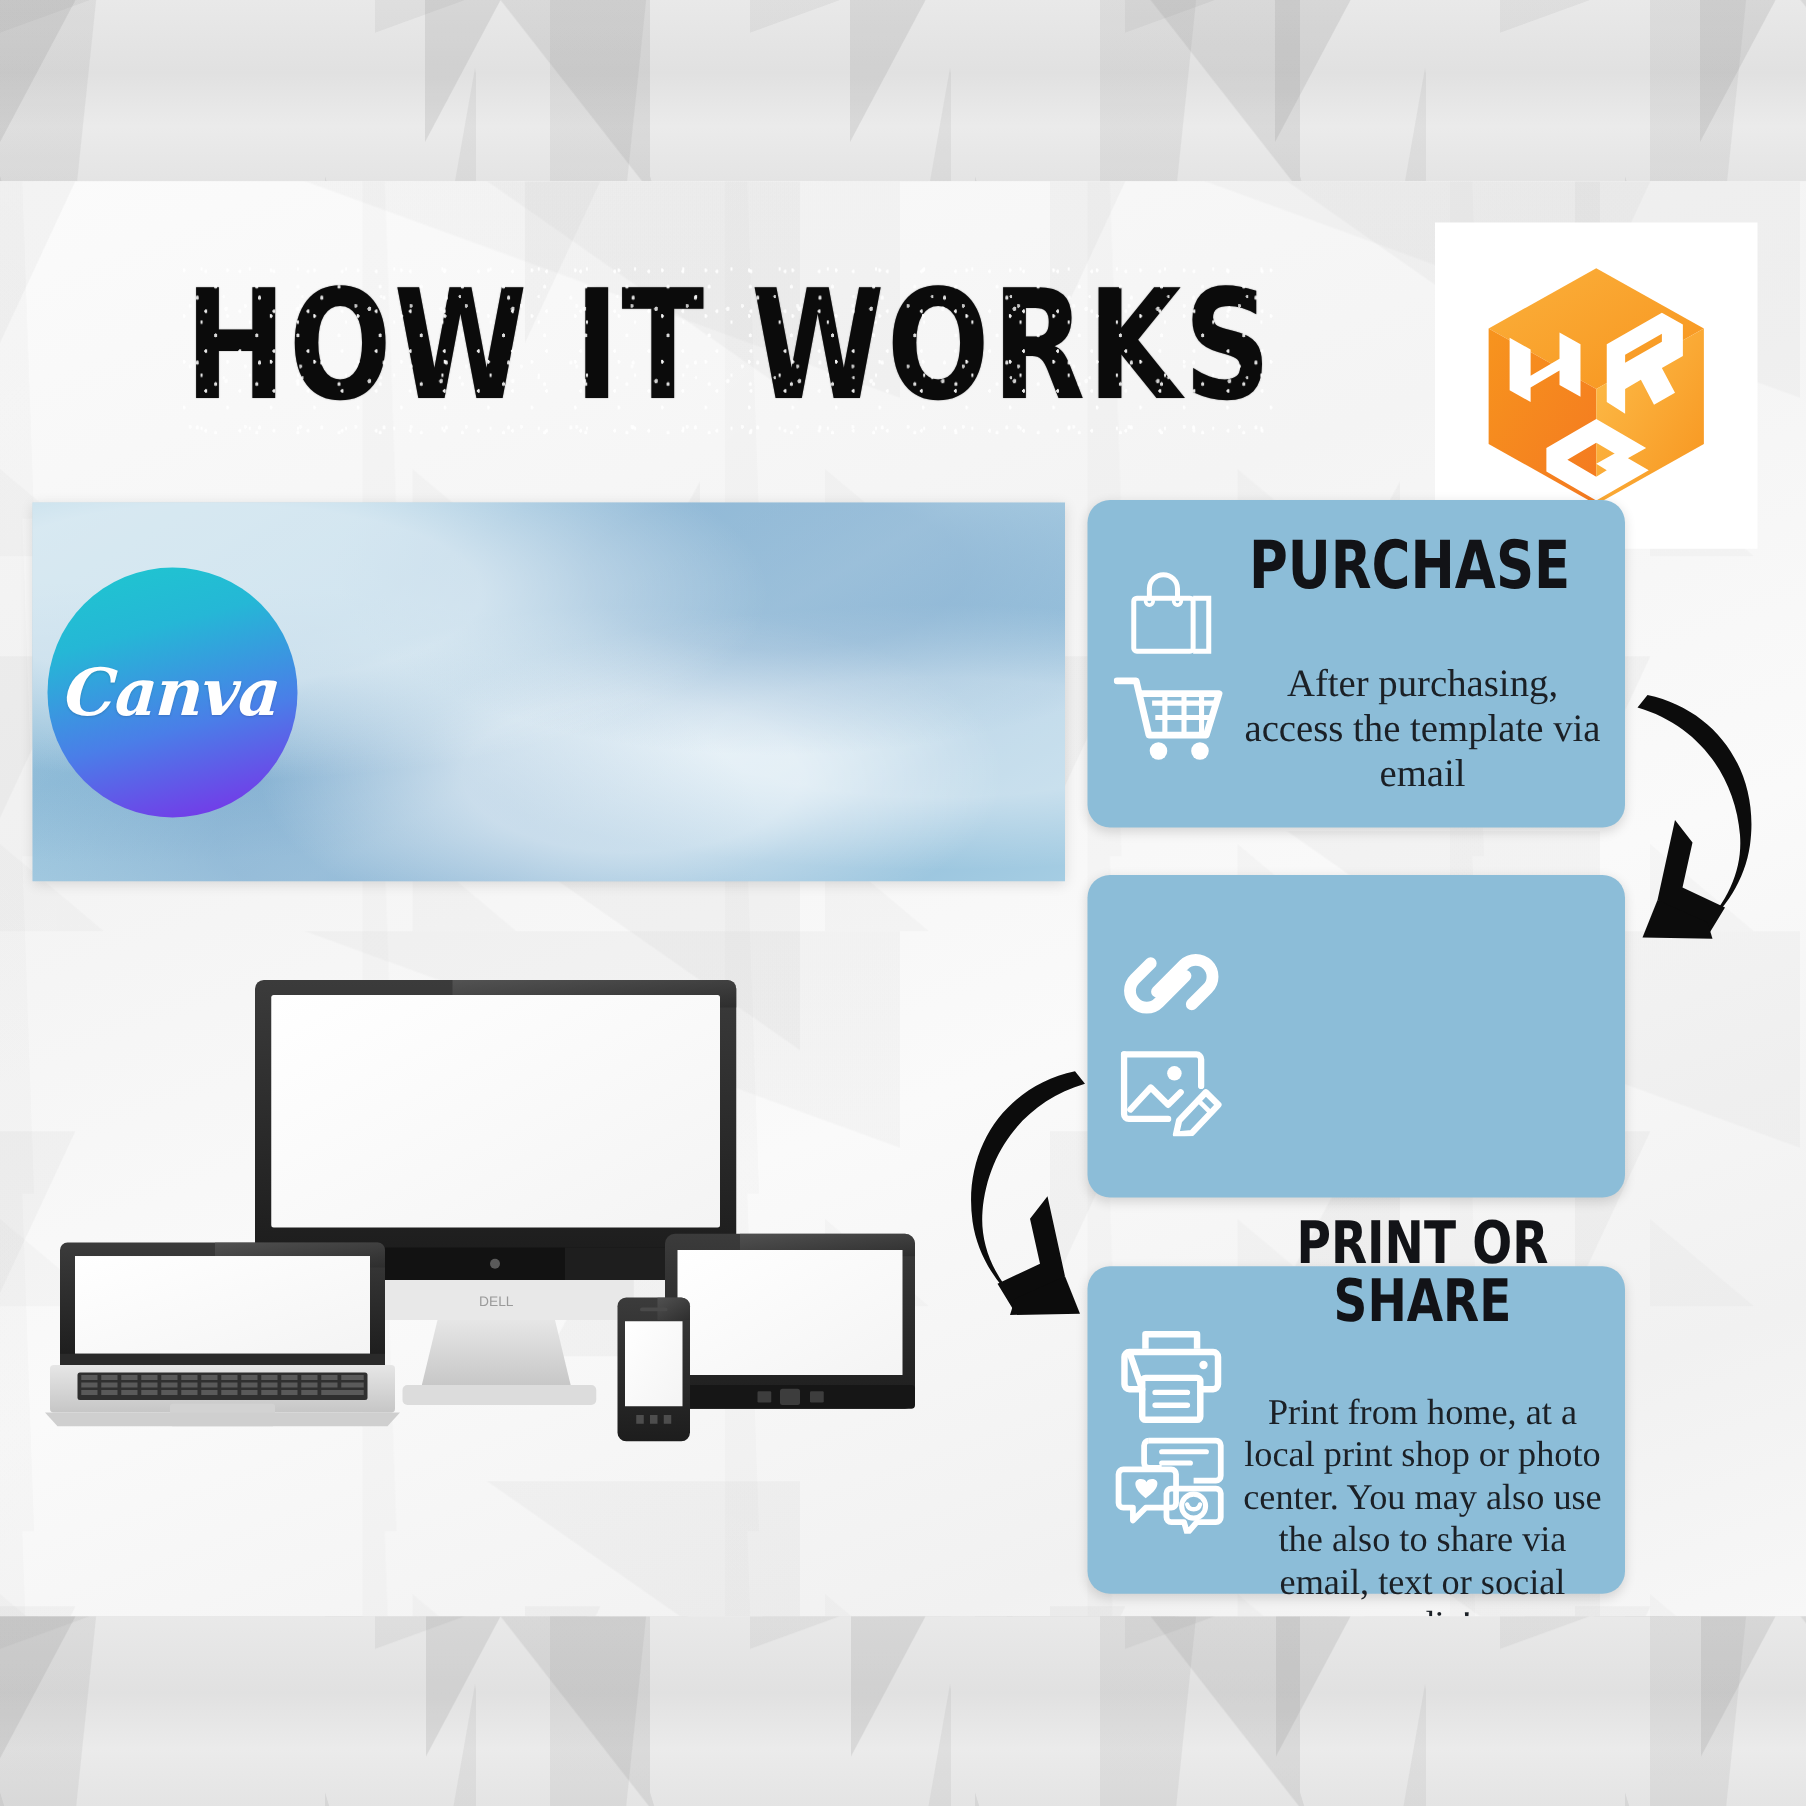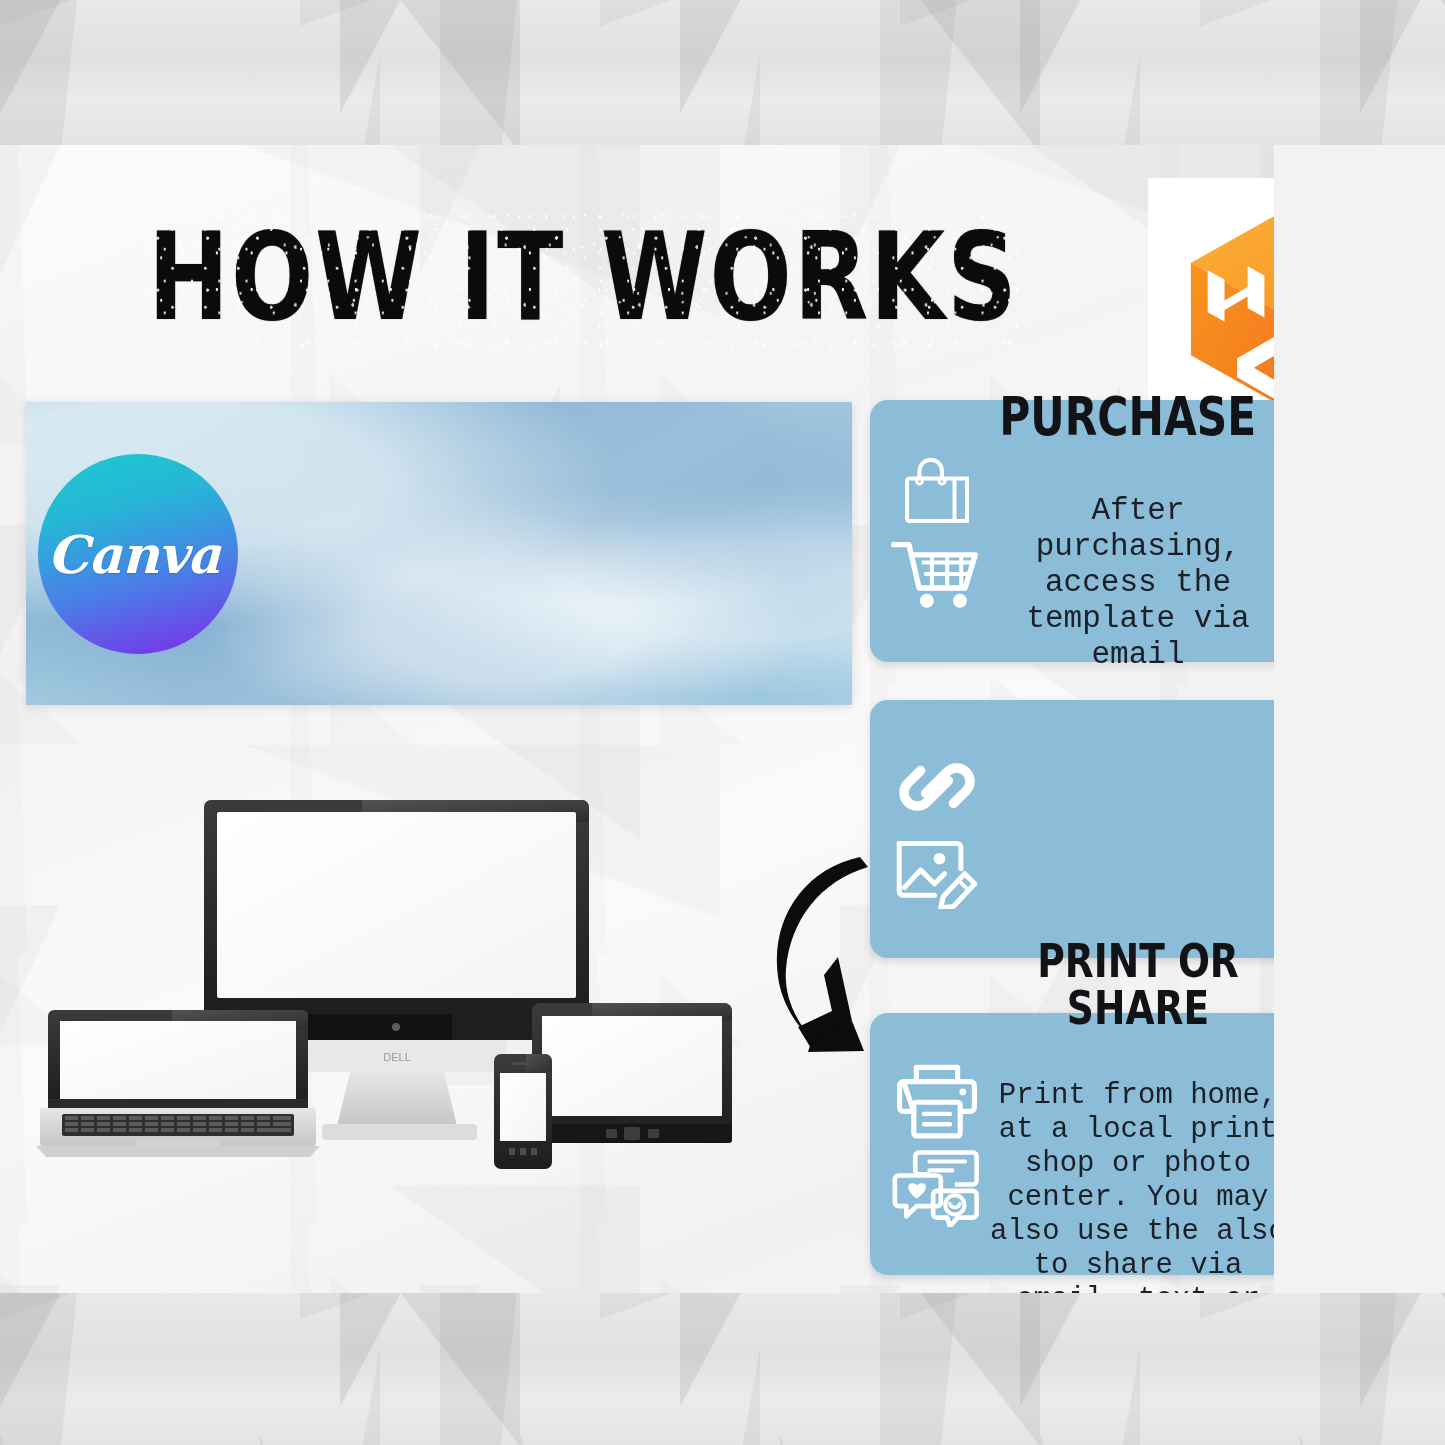--- a/index.html
+++ b/index.html
@@ -25,21 +25,21 @@
       linear-gradient(180deg,#e9e9e9,#e1e1e1 40%,#ebebeb 70%,#e4e4e4);
     background-size:
       340px 300px, 470px 380px, 260px 240px, 520px 420px,
       300px 260px, 610px 480px, 380px 330px, 440px 360px, 100% 100%;
   }
   .poly-border.top{top:0;height:145px;}
   .poly-border.bottom{top:1293px;height:152px;}
 
   
   .canvas{
-    position:absolute;left:0;top:145px;width:1274px;height:1148px;
+    position:absolute;left:0;top:145px;width:1445px;height:1148px;
     overflow:hidden;
     background:
       linear-gradient(115deg, rgba(175,175,175,.10) 0 10%, rgba(255,255,255,0) 10.2% 24%),
       linear-gradient(-62deg, rgba(165,165,165,.09) 0 15%, rgba(255,255,255,0) 15.2% 32%),
       linear-gradient(40deg, rgba(185,185,185,.08) 0 12%, rgba(255,255,255,0) 12.2% 28%),
       linear-gradient(-145deg, rgba(170,170,170,.09) 0 18%, rgba(255,255,255,0) 18.2% 38%),
       linear-gradient(88deg, rgba(190,190,190,.07) 0 9%, rgba(255,255,255,0) 9.2% 22%),
       linear-gradient(200deg, rgba(160,160,160,.07) 0 20%, rgba(255,255,255,0) 20.2% 44%),
       linear-gradient(160deg,#fbfbfb,#f4f4f4 35%,#fafafa 60%,#f1f1f1 85%,#f7f7f7);
     background-size:
@@ -141,21 +141,21 @@
     color:#121317;
     text-align:center;
     letter-spacing:0px;
     transform:scaleX(.80);
     line-height:1.0;
   }
   .card.c1 .card-head{font-size:53px;margin-bottom:14px;}
   .card.c2 .card-head{font-size:45px;margin-bottom:10px;}
   .card.c3 .card-head{font-size:47px;margin-bottom:12px;}
   .card-sub{
-    font-family:Liberation Mono, monospace;
+    font-family:Liberation Serif, serif;
     color:#1b2026;text-align:center;margin-top:36px;
   }
   .card.c1 .card-sub{font-size:31px;line-height:36px;}
   .card.c2 .card-sub{font-size:30px;line-height:36px;}
   .card.c3 .card-sub{font-size:29px;line-height:34px;}
 
   
   .arrow{position:absolute;}
   .arrow.a1{left:1296px;top:544px;width:130px;height:220px;}
   .arrow.a2{left:752px;top:845px;width:130px;height:220px;}
@@ -202,21 +202,21 @@
       <path d="M62 147 L100 125 L138 147 L122 156 L100 143 L78 156 L100 169 L108 164 L100 159 L116 150 L140 164 L100 187 L62 165 Z" fill="#ffffff"></path>
     </svg>
   </div>
 
   <div class="canva-panel" style="top:257px;">
     <div class="canva-circle">
       <span class="canva-word">Canva</span>
     </div>
   </div>
 
-  <div class="devices" style="top:643px;">
+  <div class="devices" style="top:627px;">
     <svg width="730" height="415" viewBox="0 0 730 415">
       <defs>
         <linearGradient id="bezel" x1="0" y1="0" x2="0" y2="1">
           <stop offset="0" stop-color="#3b3b3b"></stop>
             <stop offset="1" stop-color="#1d1d1d"></stop>
         </linearGradient>
         <linearGradient id="screen" x1="0" y1="0" x2="1" y2="1">
           <stop offset="0" stop-color="#ffffff"></stop>
             <stop offset="1" stop-color="#f4f4f4"></stop>
         </linearGradient>

